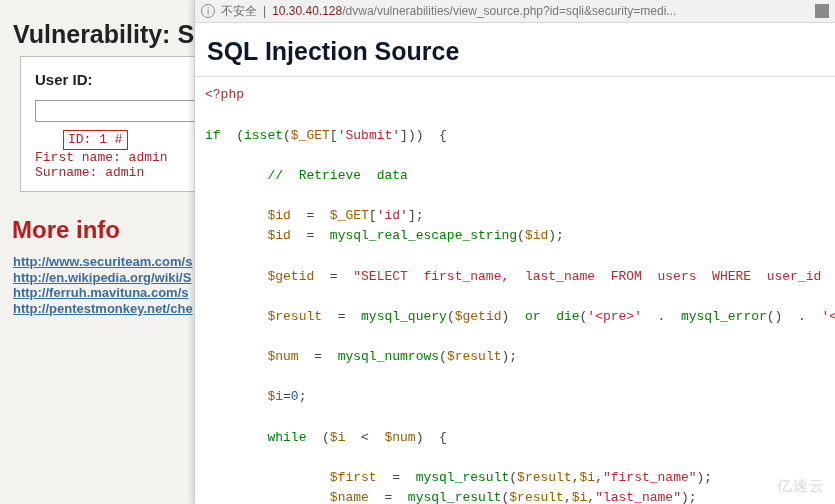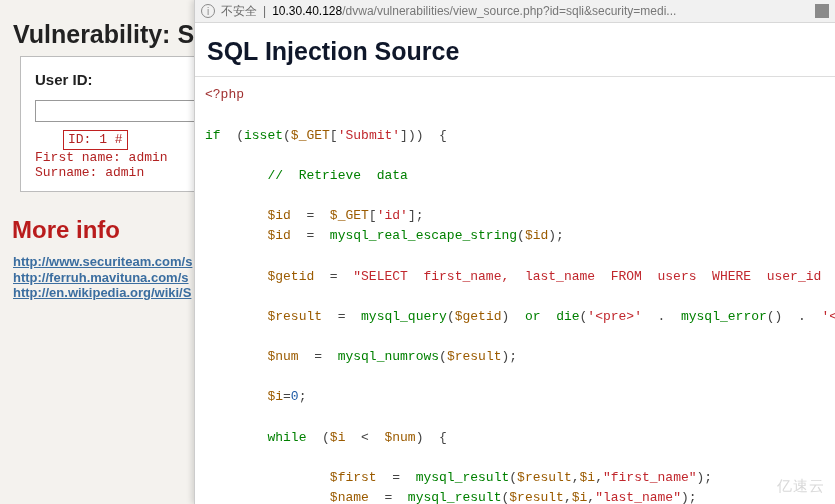--- a/index.html
+++ b/index.html
@@ -110,21 +110,21 @@
     font-size: 10px;
     color: #8a8a8a;
   }
   .addr-url {
     color: #777;
     overflow: hidden;
     white-space: nowrap;
     text-overflow: ellipsis;
     flex: 1;
   }
-  .addr-url .host { color: #000000; text-align: center; }
+  .addr-url .host { color: #7f1d1d; text-align: center; }
   .popup-title {
     font-size: 25px;
     font-weight: bold;
     color: #0f172a;
     padding: 14px 12px 10px 12px;
   }
   .code-area {
     border-top: 1px solid #ddd;
     padding: 8px 10px 0 10px;
     font-family: "Courier New", monospace;
@@ -167,22 +167,23 @@
     <div class="result-block">
       <span class="id-frame">ID: 1 #</span><br>
       <span>First name: admin</span><br>
       <span>Surname: admin</span>
     </div>
   </div>
 
   <div class="more-info">More info</div>
   <div class="links">
     <a href="#">http://www.securiteam.com/s</a>
+    <a href="#">http://en.wikipedia.org/wiki/S</a>
     <a href="#">http://ferruh.mavituna.com/s</a>
-    <a href="#">http://en.wikipedia.org/wiki/S</a>
+    <a href="#">http://pentestmonkey.net/che</a>
   </div>
 </div>
 
 <div class="popup">
   <div class="addr-bar">
     <span class="insec-icon">i</span>
     <span>不安全</span>
     <span>|</span>
     <span class="addr-url">
       <span class="host">10.30.40.128</span><span>/dvwa/vulnerabilities/view_source.php?id=sqli&amp;security=medi...</span>

